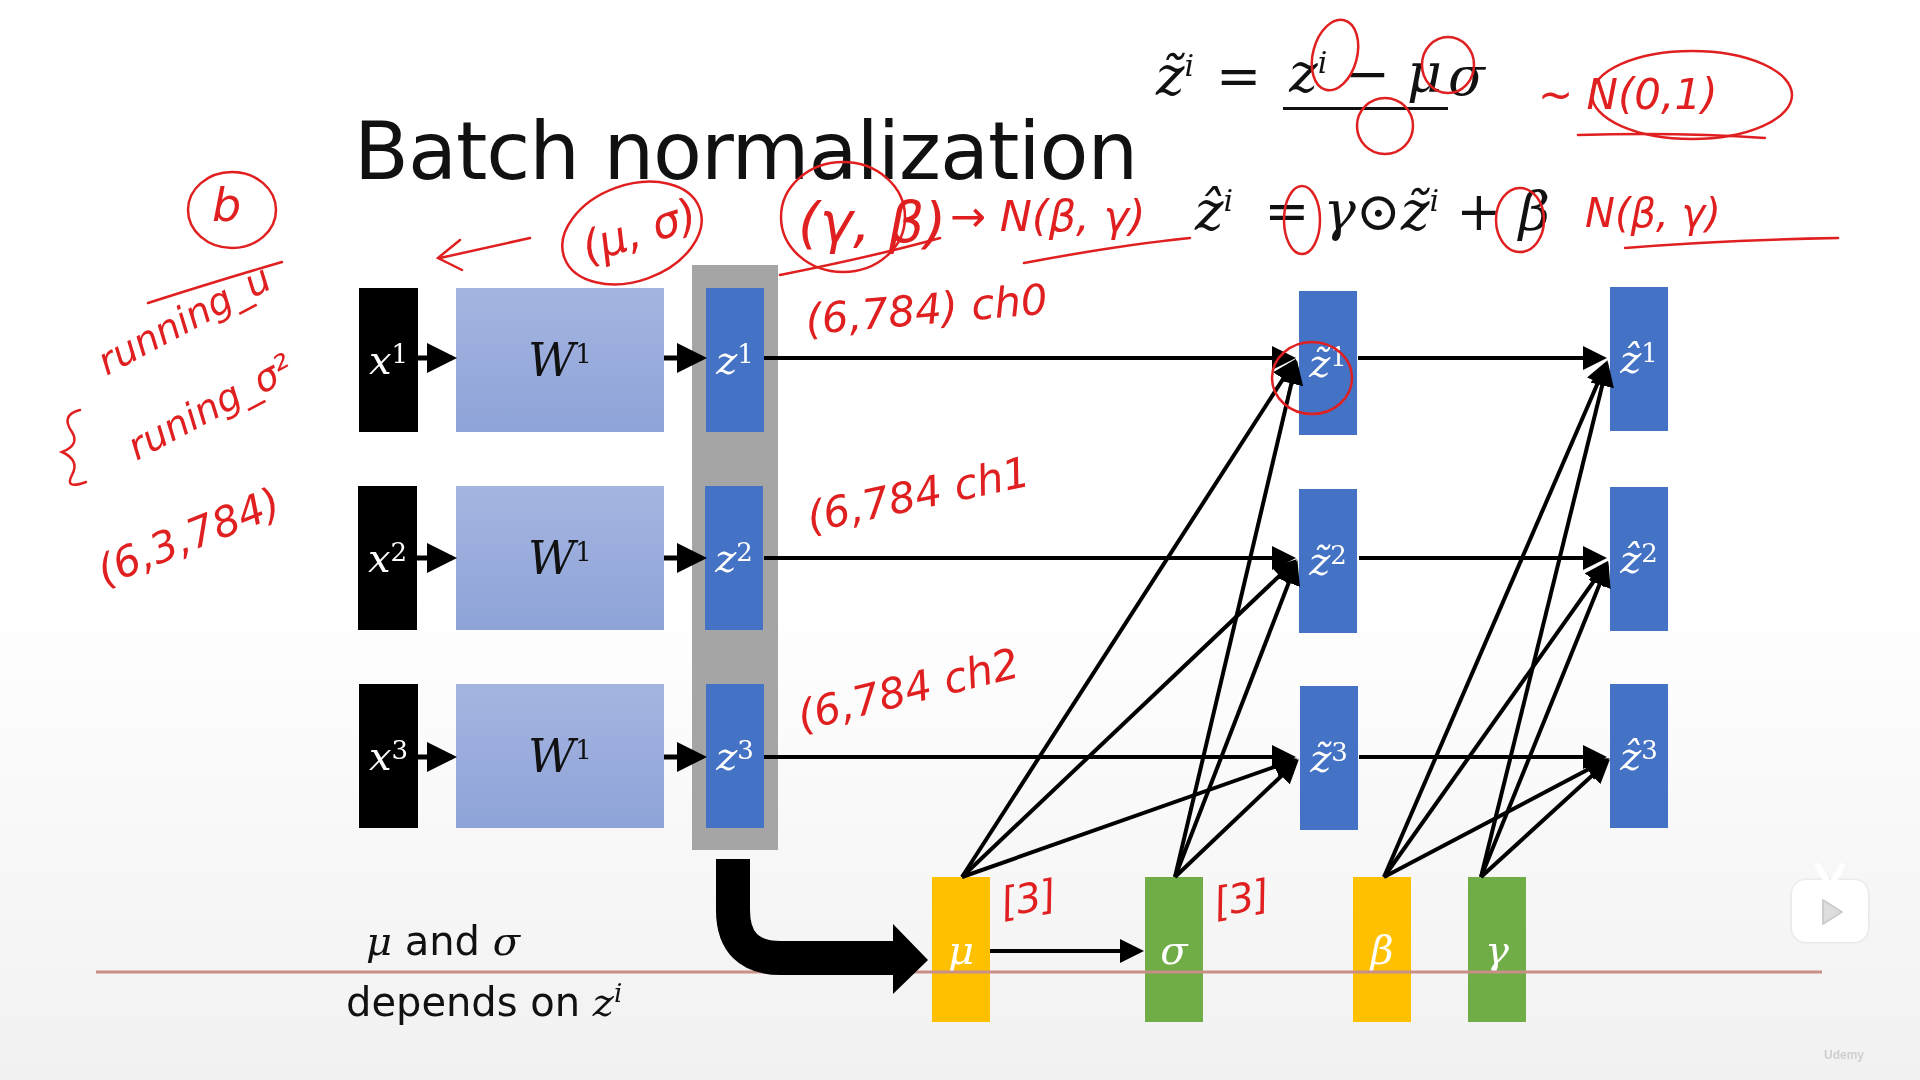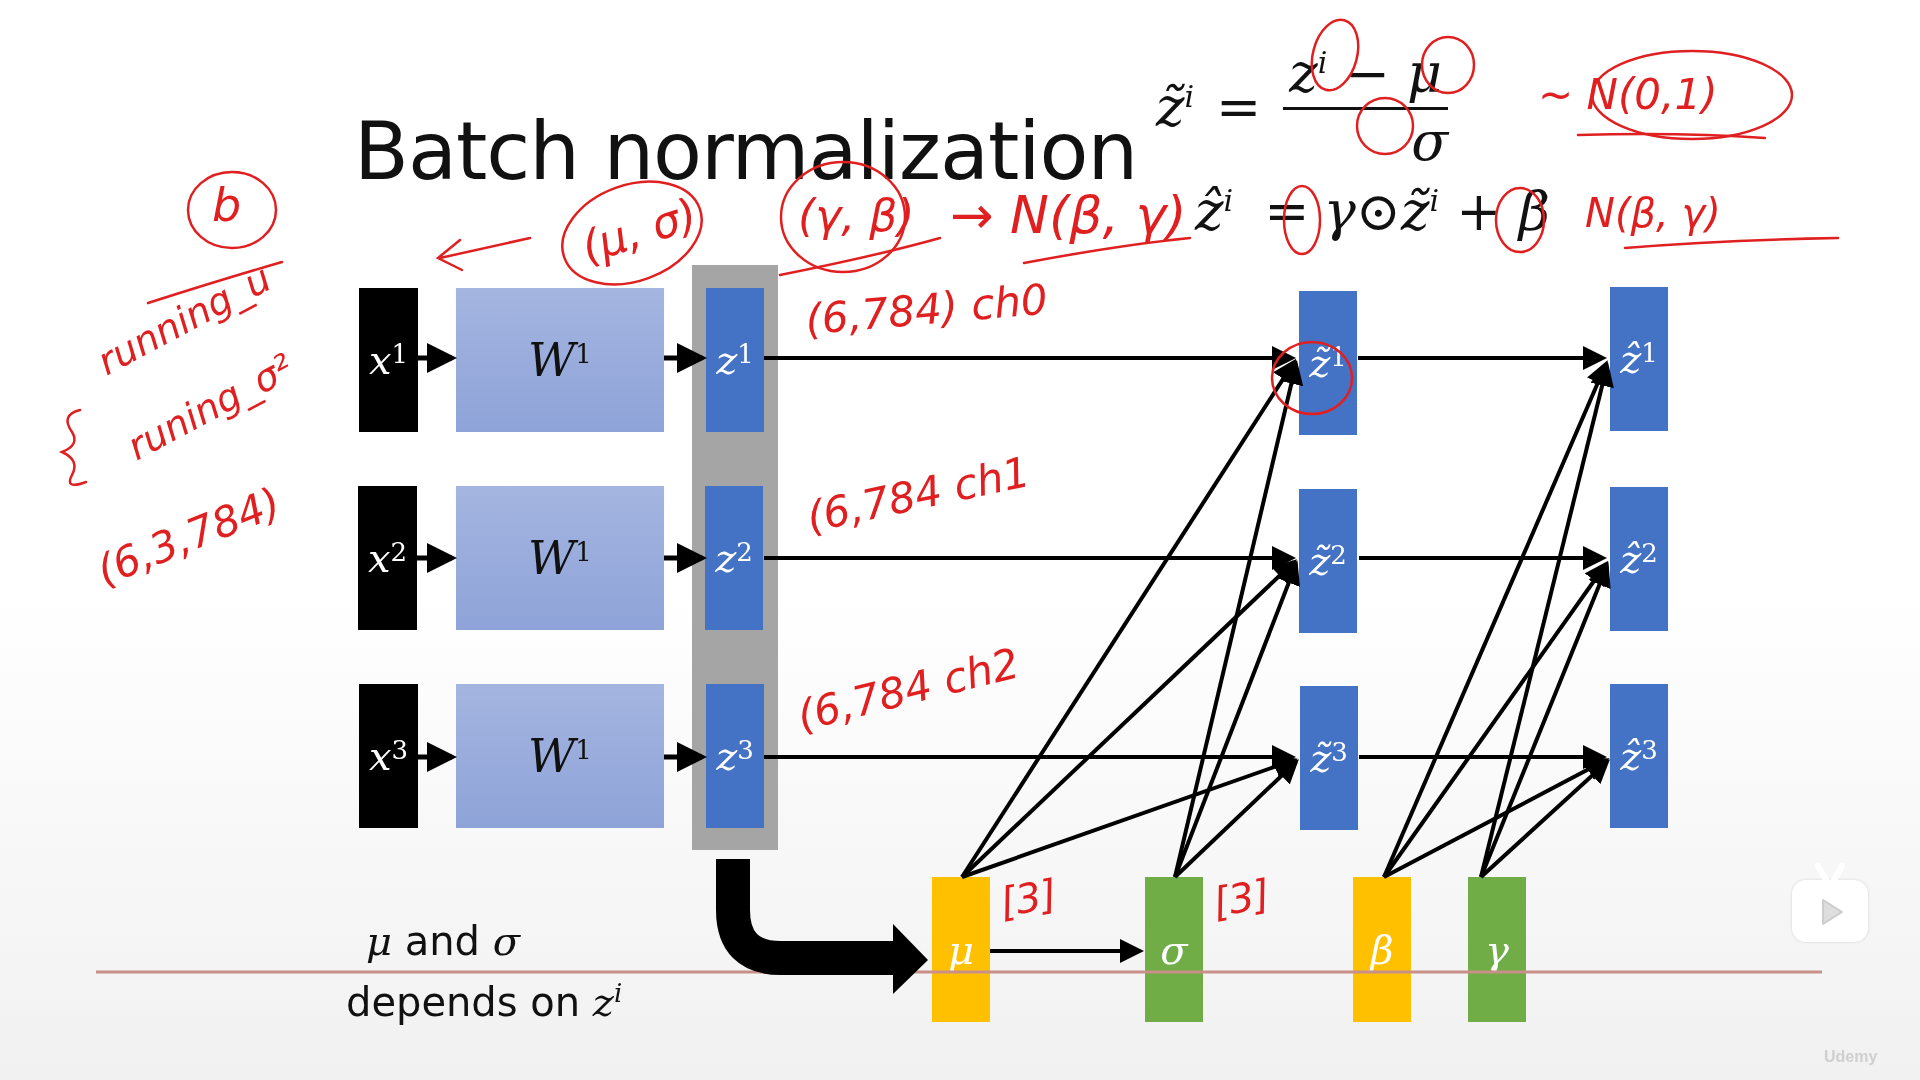--- a/index.html
+++ b/index.html
@@ -14,26 +14,26 @@
   .wbox { background:linear-gradient(#a4b5e0, #8ea3d8); width:208px; height:144px; color:#111; font-size:46px; }
   .zbox { background:#4472c4; width:58px; height:144px; }
   .gray { background:#a5a5a5; left:692px; top:265px; width:86px; height:585px; }
   .ybox { background:#ffc000; width:58px; height:145px; }
   .gbox { background:#70ad47; width:58px; height:145px; }
   .note { font-family:"DejaVu Sans", sans-serif; font-size:40px; color:#111; }
   .note .m { font-family:"DejaVu Serif", serif; font-style:italic; }
   .eq { font-family:"DejaVu Serif", serif; font-style:italic; font-size:54px; color:#111; }
   .eq .n { font-style:normal; }
   .eq sup { font-size:30px; }
-  .frac { display:inline-flex; flex-direction:column; align-items:flex-end; vertical-align:middle; }
+  .frac { display:inline-flex; flex-direction:row; align-items:center; vertical-align:middle; }
   .frac .num { border-bottom:3px solid #111; padding:0 6px 2px; }
   .hand { font-family:"DejaVu Sans", sans-serif; color:#e02020; font-style:italic; }
   svg { position:absolute; left:0; top:0; }
   .tv { position:absolute; left:1792px; top:880px; width:76px; height:62px; background:#fff; border-radius:14px; box-shadow:0 0 3px rgba(0,0,0,0.15); display:flex; align-items:center; justify-content:center; }
-  .wm { position:absolute; left:1824px; top:1048px; font-size:16px; color:#cfcfcf; font-weight:bold; }
+  .wm { position:absolute; left:1824px; top:1048px; font-size:12px; color:#cfcfcf; font-weight:bold; }
 </style>
 </head>
 <body>
 
 <div class="abs title">Batch normalization</div>
 
 <div class="abs eq" style="left:1156px; top:42px; display:flex; align-items:center;">
   <span><span>z̃</span><sup>i</sup></span>
   <span class="n" style="margin:0 22px;">=</span>
   <span class="frac">
@@ -190,22 +190,22 @@
     <path d="M1578,135 Q1680,132 1765,138"></path>
     <path d="M1625,248 Q1720,240 1838,238"></path>
   </g>
 </svg>
 
 <div class="abs hand" style="left:212px; top:178px; font-size:46px;">b</div>
 <div class="abs hand" style="left:90px; top:345px; font-size:38px; transform:rotate(-28deg); transform-origin:left top;">running_u</div>
 <div class="abs hand" style="left:120px; top:430px; font-size:38px; transform:rotate(-28deg); transform-origin:left top;">runing_σ²</div>
 <div class="abs hand" style="left:90px; top:550px; font-size:42px; transform:rotate(-22deg); transform-origin:left top;">(6,3,784)</div>
 <div class="abs hand" style="left:580px; top:205px; font-size:44px; transform:rotate(-18deg);">(μ, σ)</div>
-<div class="abs hand" style="left:798px; top:190px; font-size:44px;">(γ, β)</div>
-<div class="abs hand" style="left:950px; top:185px; font-size:52px;">→ N(β, γ)</div>
+<div class="abs hand" style="left:798px; top:190px; font-size:56px;">(γ, β)</div>
+<div class="abs hand" style="left:950px; top:191px; font-size:43px;">→ N(β, γ)</div>
 <div class="abs hand" style="left:805px; top:285px; font-size:42px; transform:rotate(-5deg);">(6,784) ch0</div>
 <div class="abs hand" style="left:805px; top:470px; font-size:42px; transform:rotate(-12deg);">(6,784  ch1</div>
 <div class="abs hand" style="left:795px; top:665px; font-size:42px; transform:rotate(-14deg);">(6,784 ch2</div>
 <div class="abs hand" style="left:1538px; top:70px; font-size:42px;">~ N(0,1)</div>
 <div class="abs hand" style="left:1585px; top:190px; font-size:40px;">N(β, γ)</div>
 <div class="abs hand" style="left:1000px; top:875px; font-size:40px; transform:rotate(-10deg);">[3]</div>
 <div class="abs hand" style="left:1213px; top:875px; font-size:40px; transform:rotate(-10deg);">[3]</div>
 
 <div class="abs note" style="left:346px; top:918px;margin-left:20px;">
   <span class="m">μ</span><span> and </span><span class="m">σ</span>

